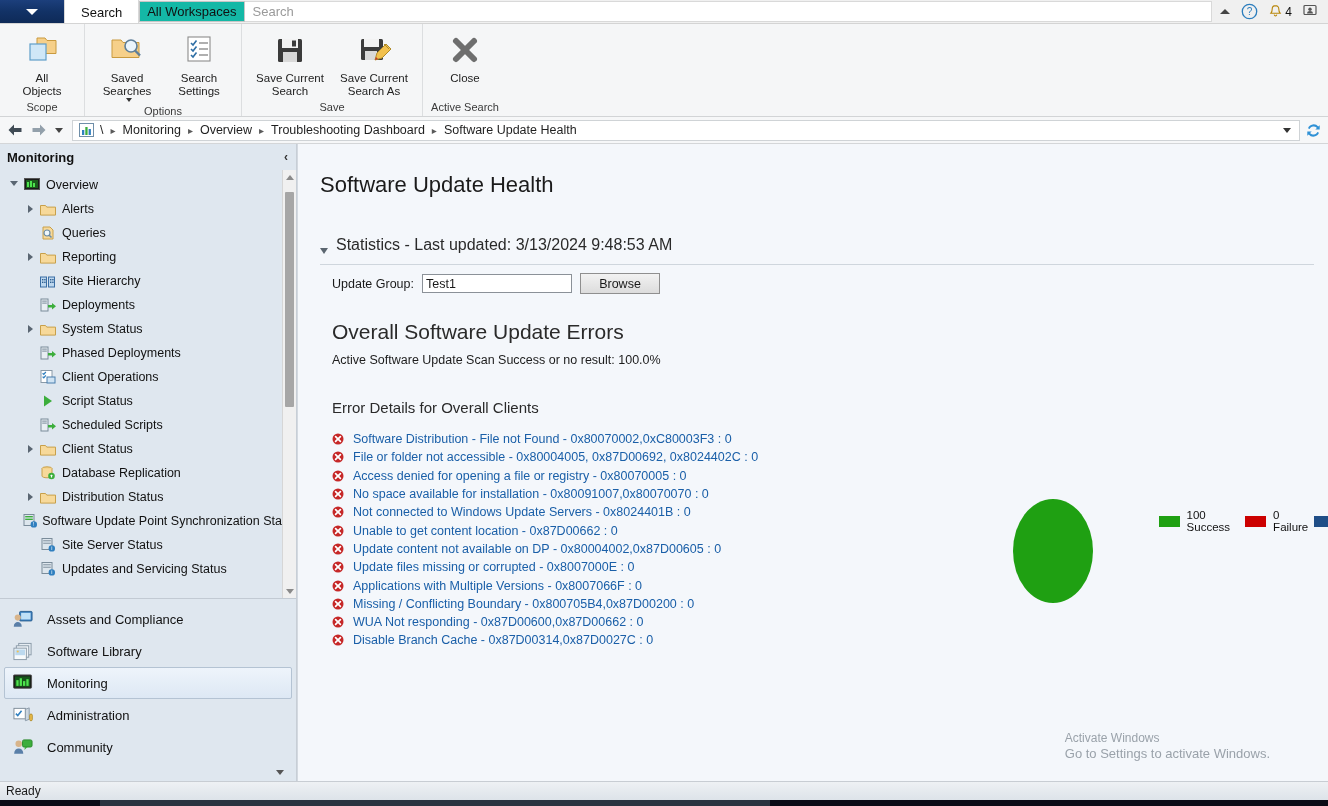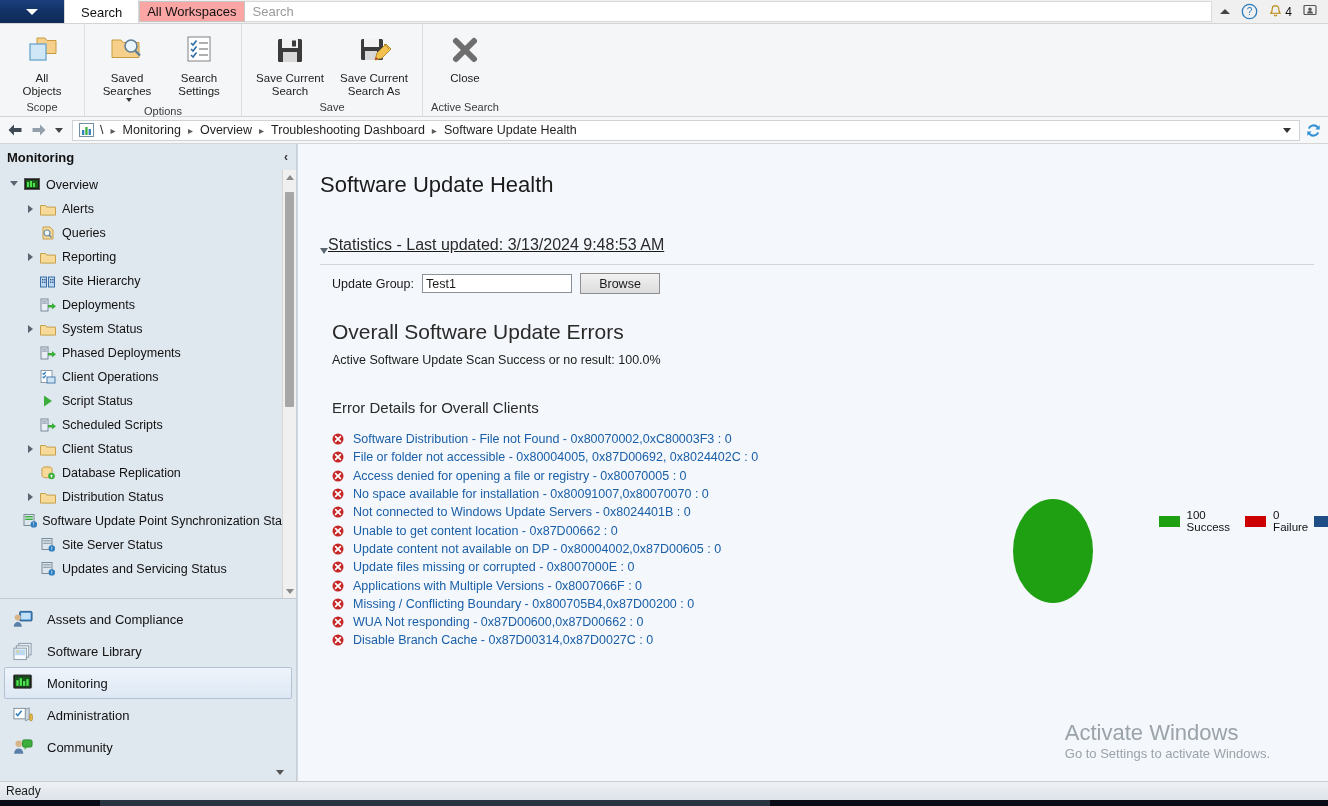--- a/index.html
+++ b/index.html
@@ -28,21 +28,21 @@
   }
   .appbutton .caret { width: 0; height: 0; border-left: 6px solid transparent; border-right: 6px solid transparent; border-top: 6px solid #ffffff; }
   .tab-search {
     padding: 0 16px; display: flex; align-items: flex-end; justify-content: center;
     background: #ffffff; font-size: 13px; color: #111;
     border-left: 1px solid #d8d8d8; border-right: 1px solid #d8d8d8;
     padding-bottom: 3px;
   }
   .ws-select {
     margin: 1px 0 1px 0; padding: 0 7px; display: flex; align-items: center;
-    background: #fca5a5; border: 1px solid #c6c6c6; font-size: 13px; color: #111;
+    background: #14b8a6; border: 1px solid #c6c6c6; font-size: 13px; color: #111;
   }
   .global-search {
     flex: 1; display: flex; align-items: center; padding: 0 8px;
     background: #fff; border: 1px solid #d9d9d9; border-left: none;
     margin: 1px 0 1px 0;
     font-size: 13px; color: #9a9a9a;
   }
   .titlebar-right { display: flex; align-items: center; gap: 10px; padding: 0 8px; background: #f0f0f0; }
   .tb-icon { width: 18px; height: 18px; display: flex; align-items: center; justify-content: center; color: #3c6f9e; }
   .chev-up { width:0;height:0;border-left:5px solid transparent;border-right:5px solid transparent;border-bottom:5px solid #444; }
@@ -114,21 +114,21 @@
   .navitem {
     height: 32px; display:flex; align-items:center; gap:10px; padding: 0 8px;
     font-size: 13px; color:#111; border:1px solid transparent; border-radius:2px;
   }
   .navitem.active { background: linear-gradient(to bottom,#eef4fb,#dde8f4); border:1px solid #b4c3d3; }
   .nav-caret { height:18px; display:flex; align-items:center; justify-content:flex-end; padding-right:8px; }
 
   
   .main { flex:1; background:#f4f7fb; position:relative; overflow:hidden; border-left:1px solid #d3d9e0;}
   .page-title { font-size: 22px; color:#1b1b1b; padding: 28px 0 0 22px; font-weight: normal; }
-  .section-head { display:flex; align-items:flex-end; margin: 38px 0 0 22px; text-decoration: underline; }
+  .section-head { display:flex; align-items:flex-end; gap:8px; margin: 38px 0 0 22px; }
   .section-head .tri-open { width:0;height:0;border-left:4px solid transparent;border-right:4px solid transparent;border-top:6px solid #5b6670; }
   .section-title { font-size: 16px; color:#2a2a2a; }
   .hr { height:1px; background:#cfd6dd; margin: 10px 14px 0 22px; }
   .form-row { display:flex; align-items:center; gap:8px; margin: 8px 0 0 34px; font-size:12.5px; }
   .txtbox { width: 150px; height: 19px; border:1px solid #8b9198; background:#fff; font-size:12.5px; padding: 0 3px; display:flex; align-items:center; }
   .btn {
     width: 80px; height: 21px; background: linear-gradient(to bottom,#f2f2f2,#dcdcdc);
     border:1px solid #8f8f8f; font-size:12.5px; display:flex; align-items:center; justify-content:center;
   }
 
@@ -142,21 +142,21 @@
   .lrow { display:flex; align-items:center; gap: 7px; font-size: 11.5px; color:#111; }
   .swatch { width: 24px; height: 11px; }
 
   .errhead { font-size: 15px; color:#2a2a2a; margin: 32px 0 0 34px; }
   .errlist { margin: 14px 0 0 34px; }
   .errrow { display:flex; align-items:center; gap:9px; height:18.3px; font-size:12.5px; }
   .errtext { color:#1a5fa8; }
   .err-ic { width:12px; height:12px; flex:none; }
 
   .watermark { position:absolute; right: 58px; bottom: 20px; text-align:left; color:#9aa2aa; }
-  .wm1 { font-size: 22px; line-height: 1.25; }
+  .wm1 { font-size: 12px; line-height: 1.25; }
   .wm2 { font-size: 13px; }
 
   
   .statusbar {
     height: 19px; background: linear-gradient(to bottom,#eef1f4,#dde3e9); border-top:1px solid #c8cdd3;
     display:flex; align-items:center; padding: 0 6px; font-size: 12px; color:#1a1a1a;
   }
   .taskbar { height: 6px; background:#0b0b16; display:flex; }
   .taskbar .seg { height:100%; }
 </style>

